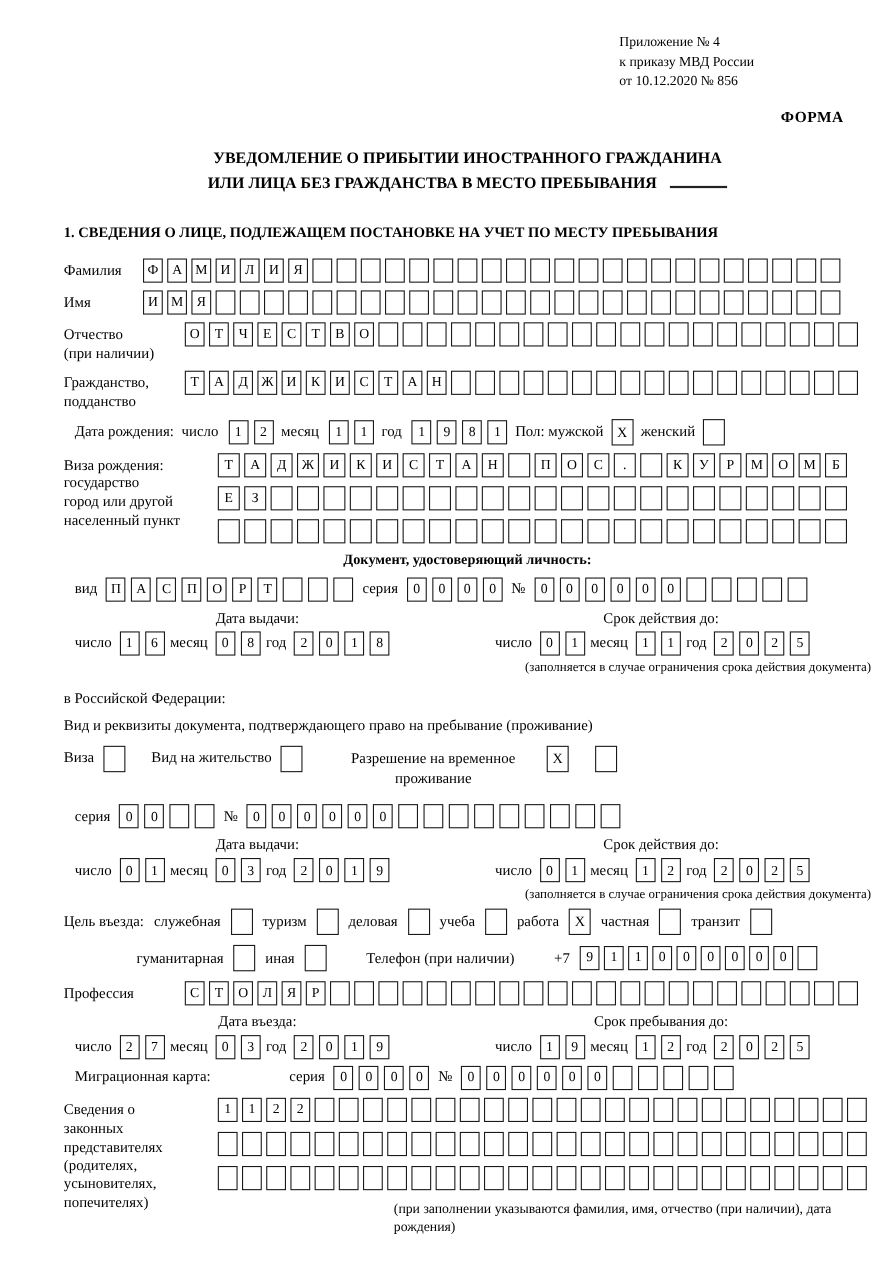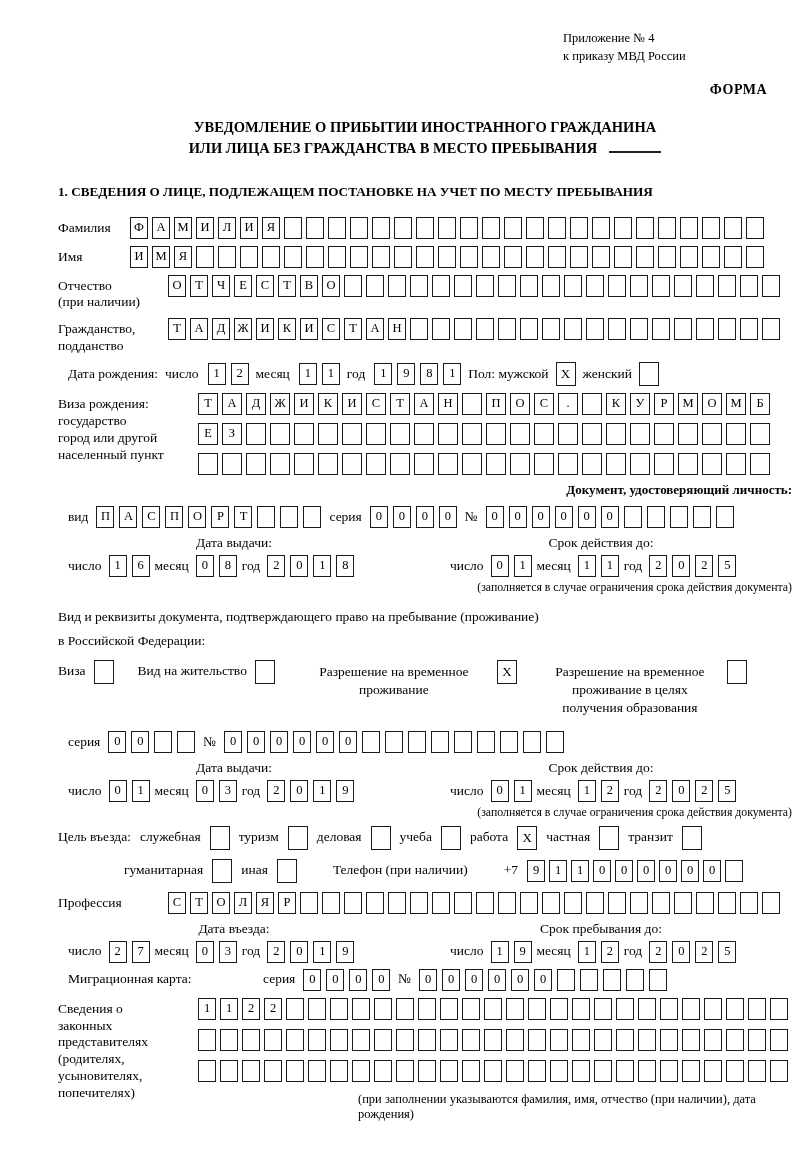--- a/index.html
+++ b/index.html
@@ -24,21 +24,21 @@
   .dg{display:flex;align-items:center;gap:5px;margin-left:10px;}
   .dg .cells{gap:5px;}
   .dlbl{margin-right:2px;}
   .dates{display:flex;margin-bottom:6px;}
   .dcol{display:flex;flex-direction:column;}
   .dcol .dhead{text-align:center;margin-bottom:3px;}
   .dcol-l{width:352px;}
   .dcol-r{flex:1;}
   .note{font-size:11.8px;text-align:right;margin-top:3px;}
   .stack3 .frow{margin-bottom:9px;}
-  .dochead{text-align:right;font-weight:bold;font-size:13px;margin:4px 0 8px 0;}
+  .dochead{text-align:center;font-weight:bold;font-size:13px;margin:4px 0 8px 0;}
   .intro{margin:10px 0 4px 0;line-height:1.8;}
   .opts{display:flex;align-items:flex-start;gap:24px;margin:6px 0 14px 0;}
   .opt{display:flex;align-items:flex-start;gap:8px;}
   .optlbl{padding-top:3px;}
   .optwrap{text-align:center;line-height:1.35;}
   .ow190{width:190px;}
   .ow178{width:178px;}
   .purpose-row{display:flex;align-items:center;gap:9px;margin-bottom:9px;flex-wrap:nowrap;}
   .indent110{margin-left:66px;}
   .gap18{width:18px;flex:none;}
@@ -46,20 +46,21 @@
   .mt6{margin-top:6px;}
 </style>
 </head>
 <body>
 
 <div class="page">
 
   <div class="appendix">
     <div>Приложение № 4</div>
     <div>к приказу МВД России</div>
+    <div>от 10.12.2020 № 856</div>
   </div>
 
   <div class="forma">ФОРМА</div>
 
   <div class="title">
     <div>УВЕДОМЛЕНИЕ О ПРИБЫТИИ ИНОСТРАННОГО ГРАЖДАНИНА</div>
     <div><span>ИЛИ ЛИЦА БЕЗ ГРАЖДАНСТВА В МЕСТО ПРЕБЫВАНИЯ</span><span class="blank"></span></div>
   </div>
 
   <div class="sect">1. СВЕДЕНИЯ О ЛИЦЕ, ПОДЛЕЖАЩЕМ ПОСТАНОВКЕ НА УЧЕТ ПО МЕСТУ ПРЕБЫВАНИЯ</div>
@@ -413,39 +414,38 @@
             <span class="cell std">0</span>
             <span class="cell std">2</span>
             <span class="cell std">5</span>
           </span>
       </div>
       <div class="note">(заполняется в случае ограничения срока действия документа)</div>
     </div>
   </div>
 
   <div class="intro">
+    <div>в Российской Федерации:</div>
     <div>Вид и реквизиты документа, подтверждающего право на пребывание (проживание)</div>
-    <div>в Российской Федерации:</div>
   </div>
 
   <div class="opts">
     <div class="opt">
       <span class="optlbl">Виза</span>
       <span class="cb"></span>
     </div>
     <div class="opt">
       <span class="optlbl">Вид на жительство</span>
       <span class="cb"></span>
     </div>
     <div class="opt">
       <span class="optlbl optwrap ow190">Разрешение на временное проживание</span>
       <span class="cb">X</span>
     </div>
     <div class="opt">
-      <span class="optlbl optwrap ow178">Разрешение на временное проживание в целях получения образования</span>
       <span class="cb"></span>
     </div>
   </div>
 
   <div class="frow">
     <div class="dg" style="gap:8px;">
       <span>серия</span>
       <span class="cells">
           <span class="cell std">0</span>
           <span class="cell std">0</span>

